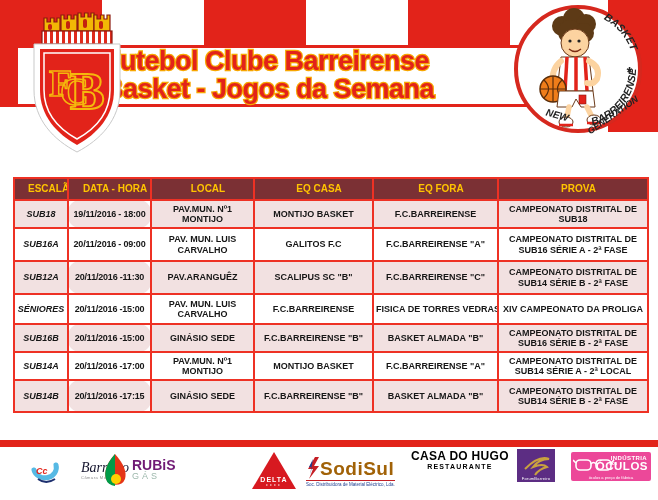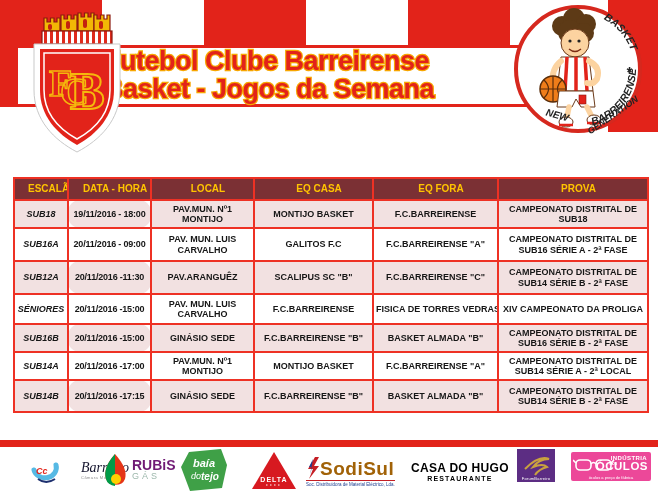--- a/index.html
+++ b/index.html
@@ -44,21 +44,21 @@
   .sp-barreiro .cap{font-size:4px;color:#8a8a8a;letter-spacing:.5px;}
   .sp-rubis{left:102px;top:452px;display:flex;align-items:center;gap:3px;}
   .sp-rubis .nm{font-size:14px;font-weight:bold;color:#701a75;line-height:1;}
   .sp-rubis .sub{font-size:9px;color:#9db8ac;letter-spacing:3px;line-height:1.1;}
   .sp-baia{left:181px;top:449px;}
   .sp-delta{left:252px;top:452px;}
   .sp-sodisul{left:306px;top:457px;}
   .sp-sodisul .row{display:flex;align-items:center;}
   .sp-sodisul .nm{font-size:19px;font-weight:bold;color:#a16207;letter-spacing:.5px;line-height:1;}
   .sp-sodisul .cap{font-size:4.5px;color:#1e3d8f;border-top:1.5px solid #c41e25;margin-top:1px;padding-top:1px;text-align:center;}
-  .sp-casahugo{left:411px;top:462px;text-align:center;color:#000;}
+  .sp-casahugo{left:411px;top:450px;text-align:center;color:#000;}
   .sp-casahugo .nm{font-size:12px;font-weight:bold;letter-spacing:.3px;line-height:1.1;}
   .sp-casahugo .sub{font-size:7px;font-weight:bold;letter-spacing:1.2px;}
   .sp-forum{left:517px;top:449px;width:38px;height:33px;background:#5c2d83;position:absolute;}
   .sp-forum .forum-name{position:absolute;bottom:1px;left:0;width:100%;text-align:center;
     font-size:4px;color:#fff;letter-spacing:.2px;}
   .sp-oculos{left:571px;top:452px;width:80px;height:29px;background:#ec4899;border-radius:2px;position:absolute;}
   .sp-oculos .t1{position:absolute;right:4px;top:3px;font-size:6px;font-weight:bold;color:#fff;letter-spacing:.4px;}
   .sp-oculos .t2{position:absolute;right:34px;top:10px;font-size:3.5px;font-weight:bold;color:#fff;}
   .sp-oculos .t3{position:absolute;right:3px;top:8px;font-size:11.5px;font-weight:bold;color:#fff;letter-spacing:.5px;}
   .sp-oculos .cap{position:absolute;bottom:1px;left:0;width:100%;text-align:center;font-size:4px;color:#fff;}
@@ -265,28 +265,20 @@
       <path d="M13,2 C4,12 2,20 4,27 a10,8.5 0 0 0 19,0 C25,20 22,12 13,2 z" fill="#e53517"></path>
       <path d="M13,2 C4,12 2,20 4,27 a10,8.5 0 0 0 9,7 L13,2 z" fill="#009b48"></path>
       <circle cx="14" cy="27" r="5" fill="#ffd100"></circle>
     </svg>
     <div>
       <div class="nm">RUBiS</div>
       <div class="sub">GÁS</div>
     </div>
   </div>
 
-  <div class="sponsor sp-baia">
-    <svg width="46" height="42" viewBox="0 0 46 42">
-      <polygon points="8,3 40,0 46,16 41,39 9,42 0,18" fill="#3fa047"></polygon>
-      <text x="12" y="18" font-size="11" font-weight="bold" font-style="italic" fill="#fff">baía</text>
-      <text x="10" y="30" font-size="9" font-style="italic" fill="#fff">do</text>
-      <text x="20" y="31" font-size="10" font-weight="bold" font-style="italic" fill="#fff">tejo</text>
-    </svg>
-  </div>
 
   <div class="sponsor sp-delta">
     <svg width="44" height="37" viewBox="0 0 44 37">
       <polygon points="22,0 44,37 0,37" fill="#d71920"></polygon>
       <text x="22" y="30" font-size="7" font-weight="bold" fill="#fff" text-anchor="middle" letter-spacing="1">DELTA</text>
       <path d="M14,33 h16" stroke="#fff" stroke-width="1" stroke-dasharray="1.5 2.5"></path>
     </svg>
   </div>
 
   <div class="sponsor sp-sodisul">

